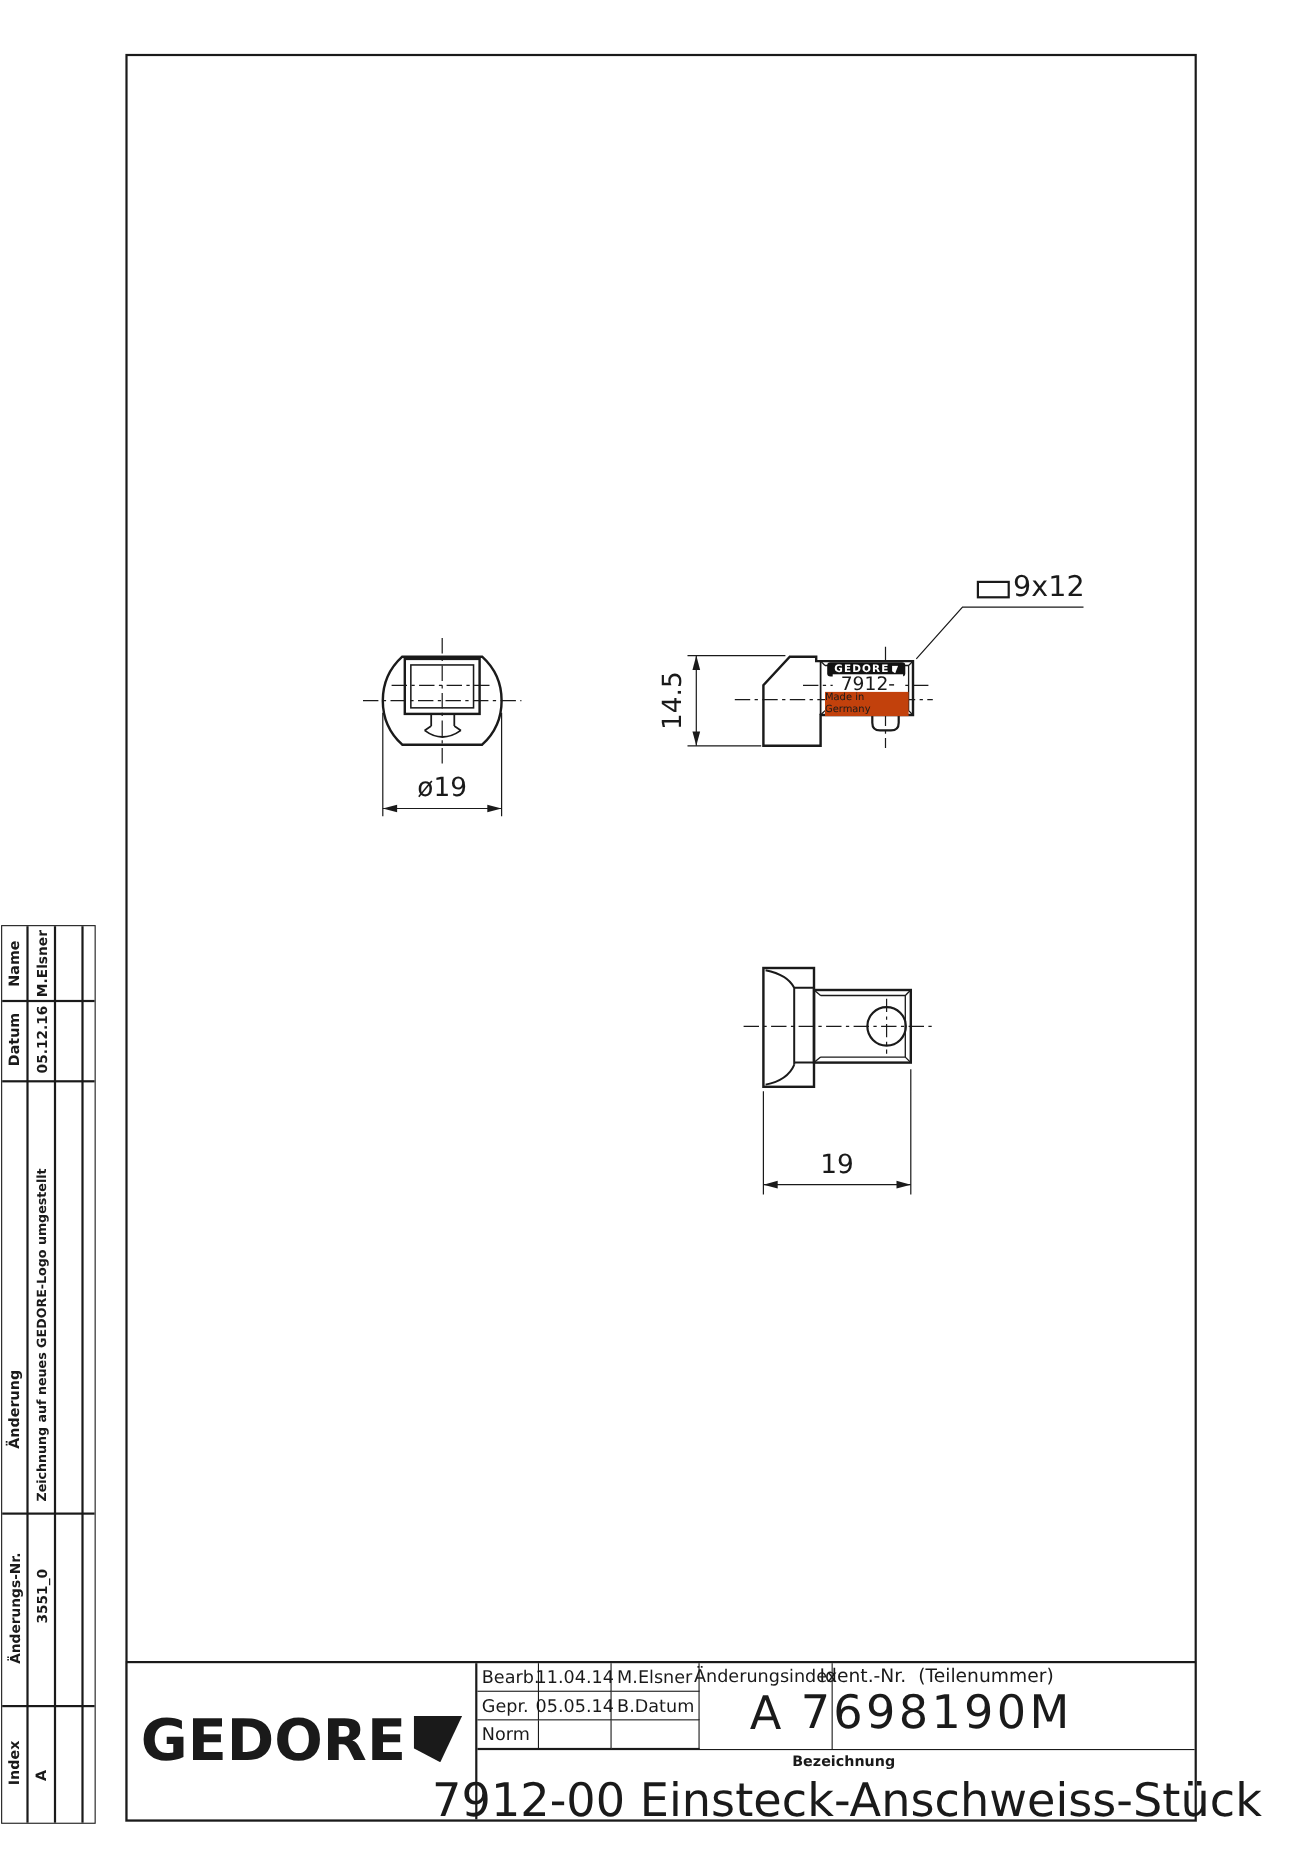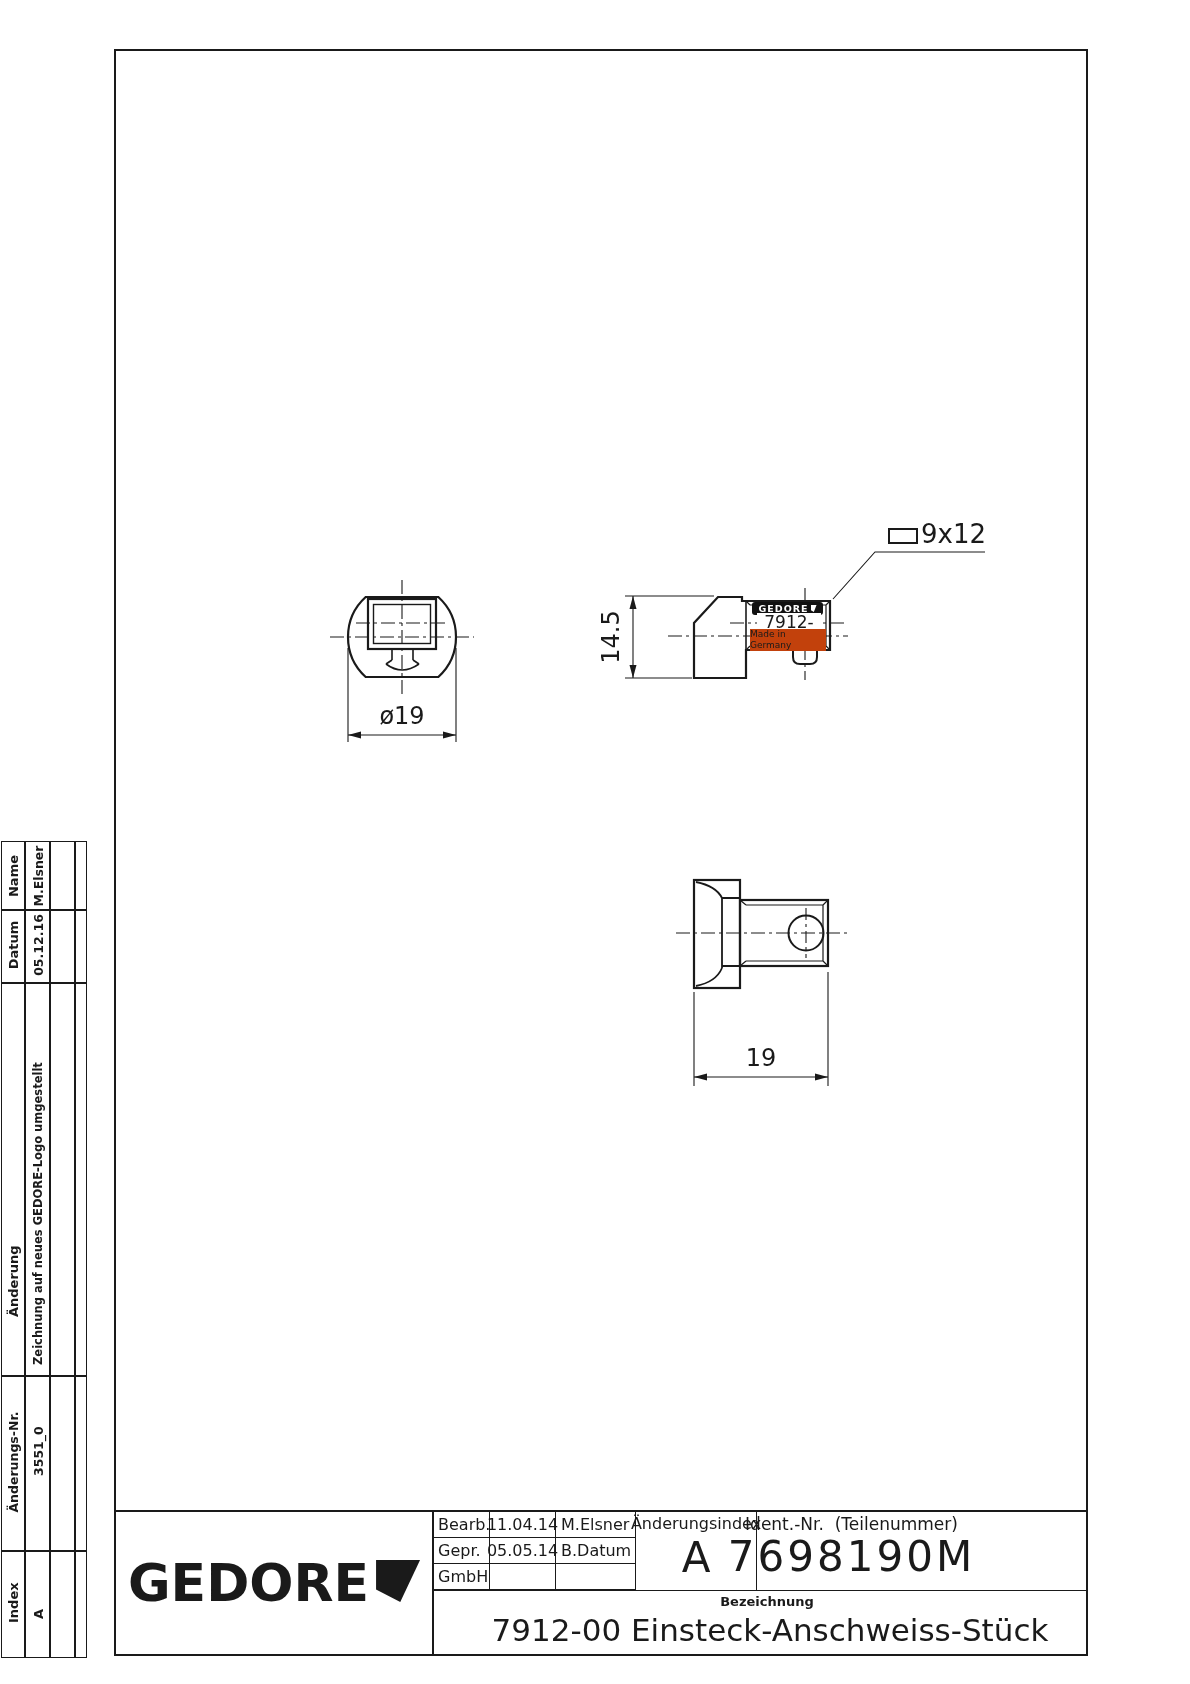--- a/index.html
+++ b/index.html
@@ -140,33 +140,33 @@
     </div>
 
     <div class="tb-cell" style="left:318px;top:0;width:56px;height:26px;border-right-width:1.8px;border-bottom-width:1.8px;padding-left:4px;">Bearb.</div>
     <div class="tb-cell" style="left:374px;top:0;width:66px;height:26px;border-right-width:1.8px;border-bottom-width:1.8px;justify-content:center;">11.04.14</div>
     <div class="tb-cell" style="left:440px;top:0;width:80px;height:26px;border-right-width:1.8px;border-bottom-width:1.8px;padding-left:5px;">M.Elsner</div>
 
     <div class="tb-cell" style="left:318px;top:26px;width:56px;height:26px;border-right-width:1.8px;border-bottom-width:1.8px;padding-left:4px;">Gepr.</div>
     <div class="tb-cell" style="left:374px;top:26px;width:66px;height:26px;border-right-width:1.8px;border-bottom-width:1.8px;justify-content:center;">05.05.14</div>
     <div class="tb-cell" style="left:440px;top:26px;width:80px;height:26px;border-right-width:1.8px;border-bottom-width:1.8px;padding-left:5px;">B.Datum</div>
 
-    <div class="tb-cell" style="left:318px;top:52px;width:56px;height:26px;border-right-width:1.8px;border-bottom-width:1.8px;padding-left:4px;">GmbH</div>
+    <div class="tb-cell" style="left:318px;top:52px;width:56px;height:26px;border-right-width:1.8px;border-bottom-width:1.8px;padding-left:4px;">Norm</div>
     <div class="tb-cell" style="left:374px;top:52px;width:66px;height:26px;border-right-width:1.8px;border-bottom-width:1.8px;"></div>
     <div class="tb-cell" style="left:440px;top:52px;width:80px;height:26px;border-right-width:1.8px;border-bottom-width:1.8px;"></div>
 
     <div class="tb-cell" style="left:520px;top:0;width:121px;height:78px;border-right-width:1.8px;flex-direction:column;justify-content:flex-start;">
       <span style="font-size:16px;margin-top:2px;">Änderungsindex</span>
       <span class="bigval" style="margin-top:4px;">A</span>
     </div>
 
     <div class="tb-cell" style="left:641px;top:0;width:329px;height:78px;flex-direction:column;justify-content:flex-start;padding-right:140px;">
       <span style="font-size:17px;margin-top:2px;white-space:pre;">Ident.-Nr.  (Teilenummer)</span>
       <span class="bigval" style="margin-top:2px;letter-spacing:3px;">7698190M</span>
     </div>
 
     <div class="tb-cell" style="left:318px;top:78px;width:652px;height:64px;border-top-width:1.8px;flex-direction:column;align-items:center;justify-content:flex-start;">
       <span style="font-size:13px;font-weight:bold;margin:3px 0 0 14px;">Bezeichnung</span>
-      <span style="font-size:31px;margin:3px 0 15px 20px;white-space:nowrap;">7912-00 Einsteck-Anschweiss-Stück</span>
+      <span style="font-size:42px;margin:3px 0 15px 20px;white-space:nowrap;">7912-00 Einsteck-Anschweiss-Stück</span>
     </div>
   </div>
 
 </div>
 
 </body></html>

